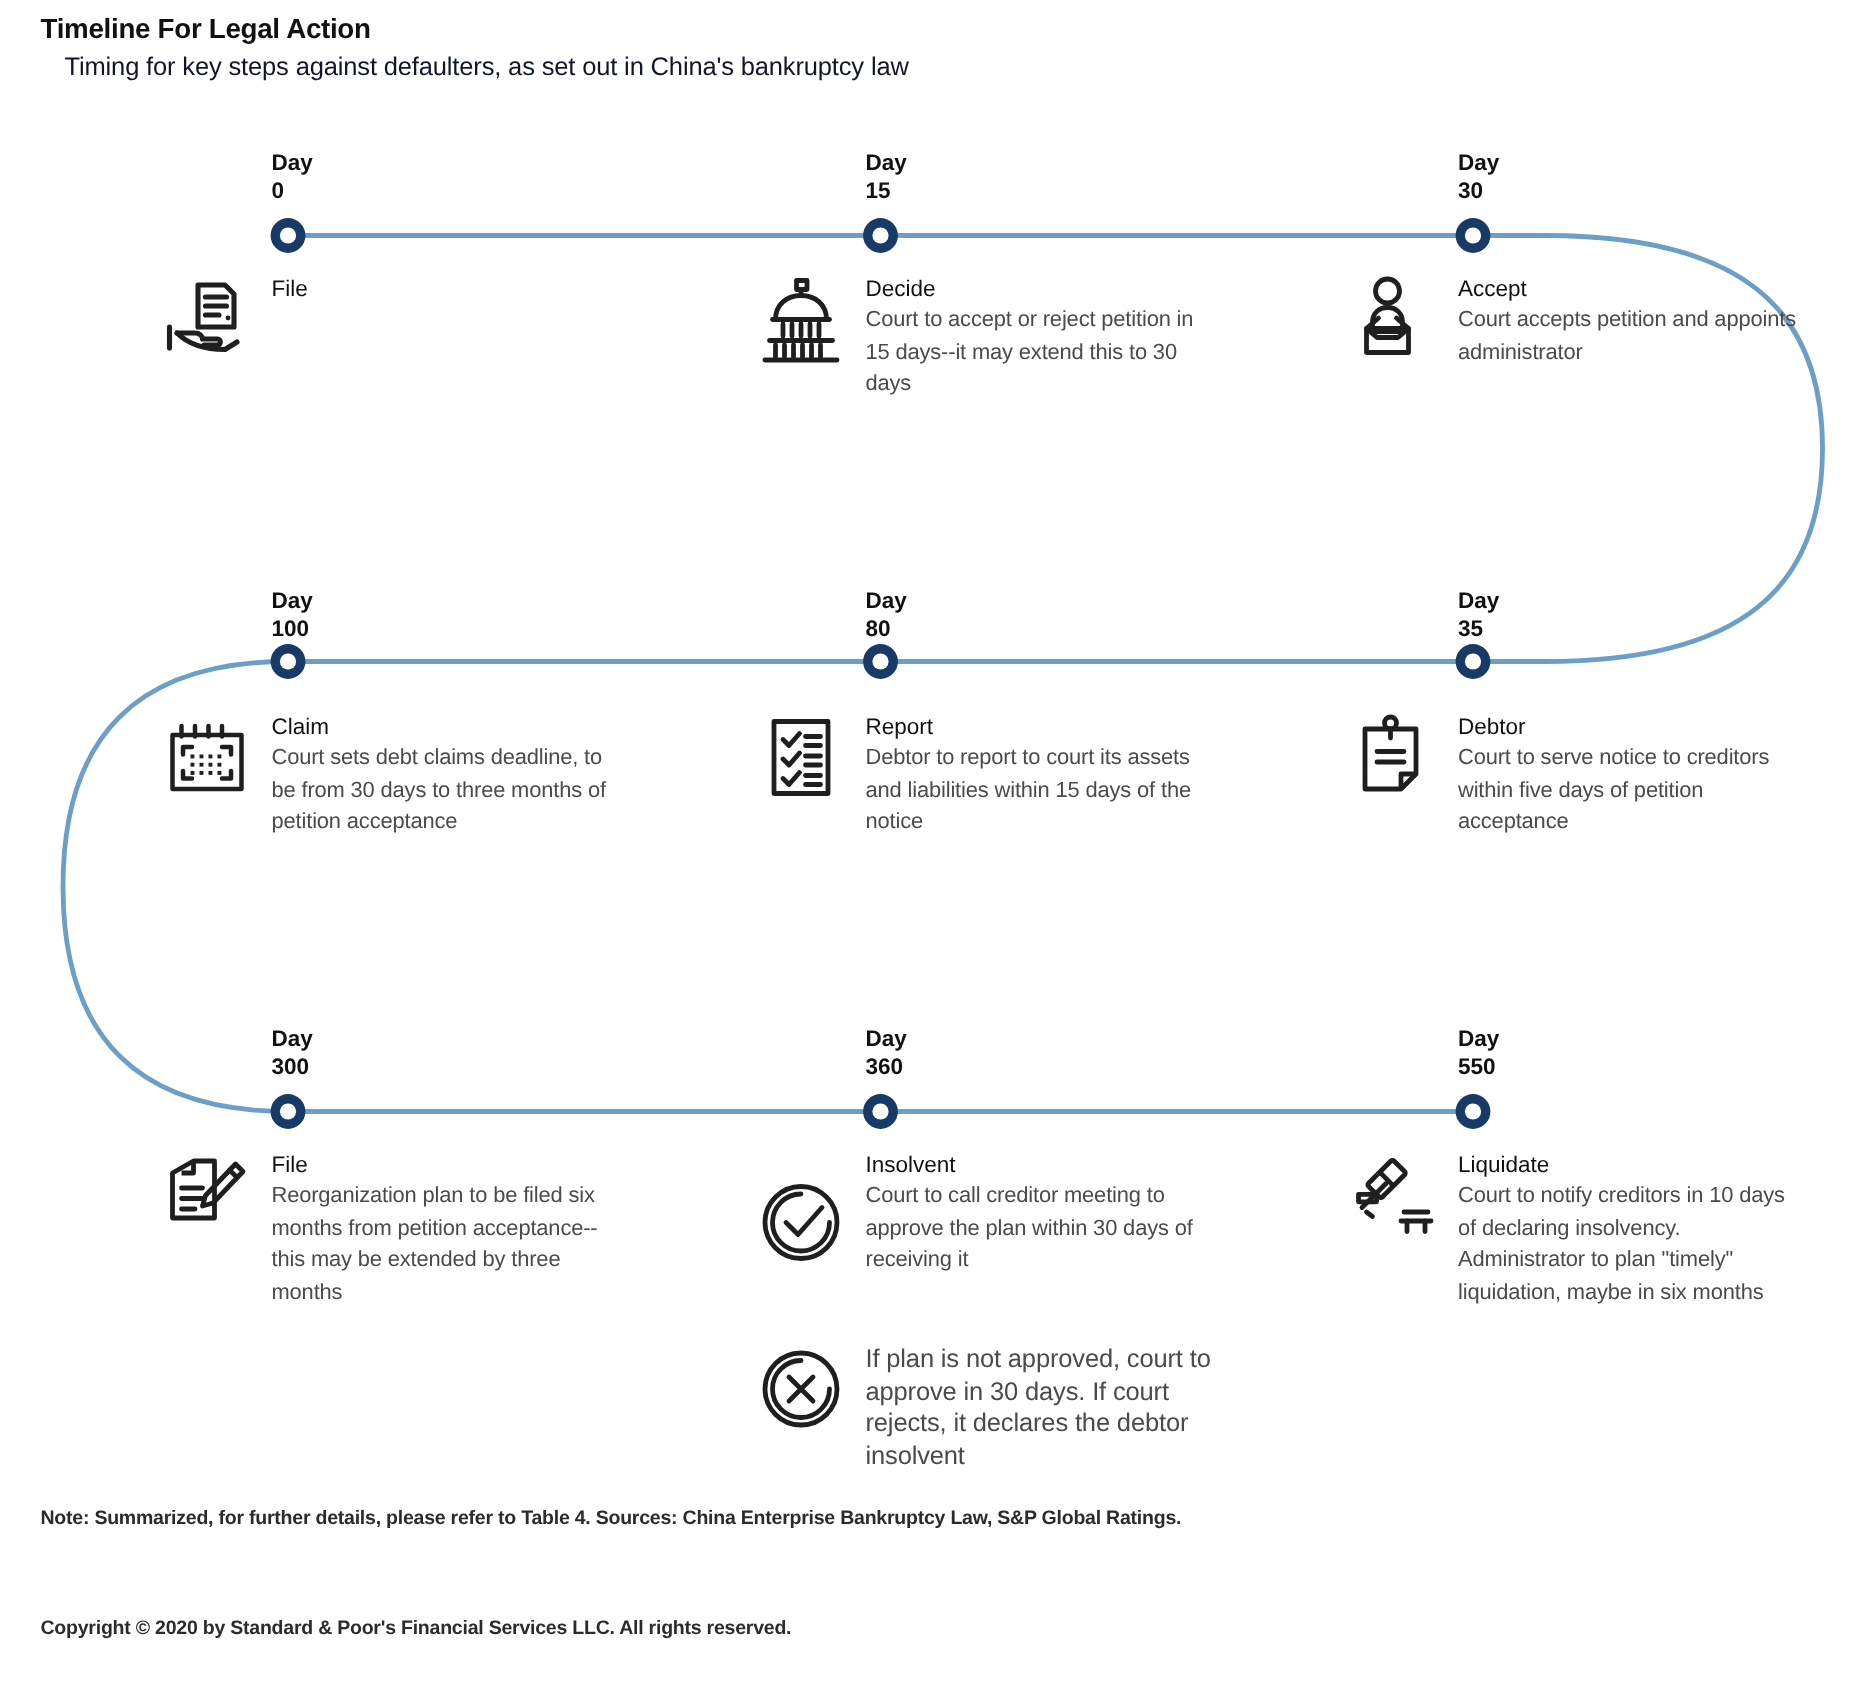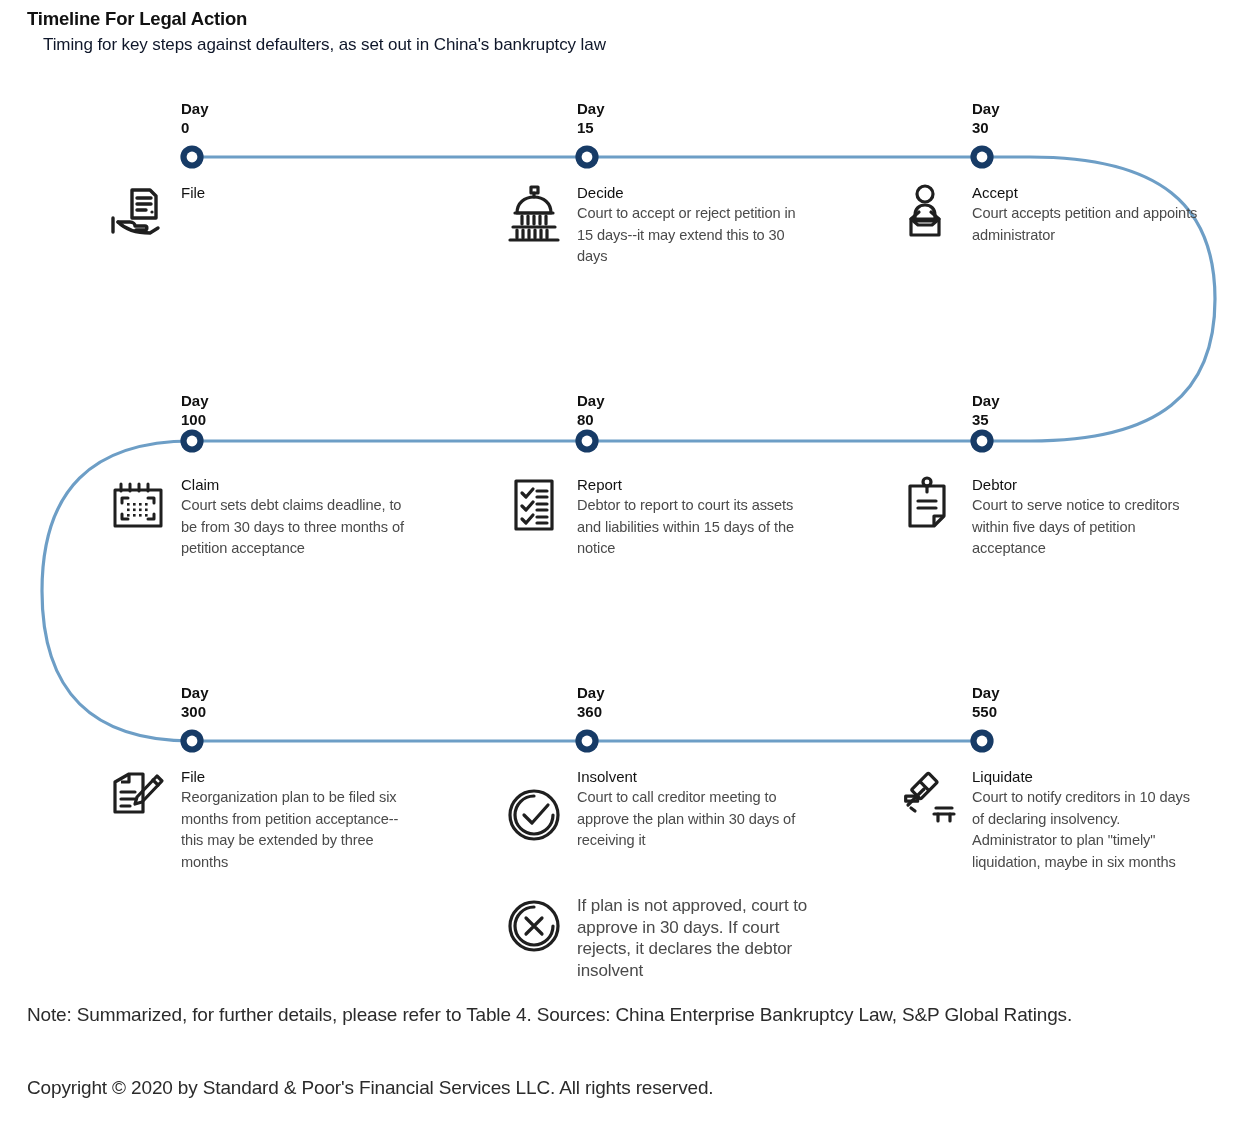--- a/index.html
+++ b/index.html
@@ -23,21 +23,21 @@
   .card{position:absolute;}
   .card .ico{position:absolute;left:0;top:0;width:62px;height:62px;}
   .card .txt{position:absolute;left:74px;top:0;width:232px;}
   .card .ttl{font-size:15px;font-weight:normal;color:#111;line-height:21px;}
   .card .dsc{font-size:14.6px;color:#4a4a4a;line-height:21.5px;letter-spacing:-0.1px;}
 
   .sub{position:absolute;}
   .sub .ico{position:absolute;left:0;top:0;width:62px;height:62px;}
   .sub .dsc{position:absolute;left:74px;top:0;width:232px;font-size:17px;color:#4a4a4a;line-height:21.5px;letter-spacing:-0.1px;}
 
-  .foot{position:absolute;left:27px;font-size:19px;color:#2b2b2b;letter-spacing:-0.15px;}
+  .foot{position:absolute;left:27px;font-size:13px;color:#2b2b2b;letter-spacing:-0.15px;font-weight:bold;}
   .foot.l1{top:1004px;}
   .foot.l2{top:1077px;}
 
   .ico svg{display:block;}
 </style>
 </head>
 <body>
 
 <div class="page">
 

